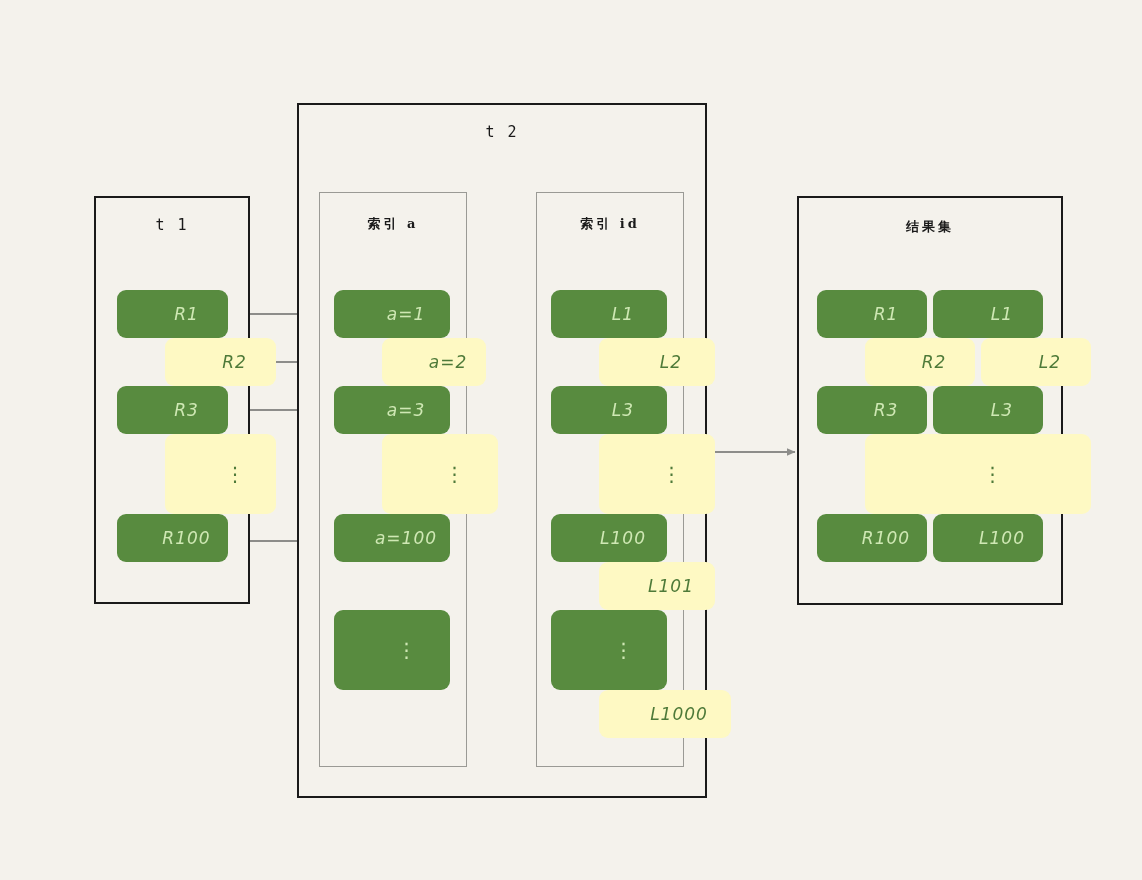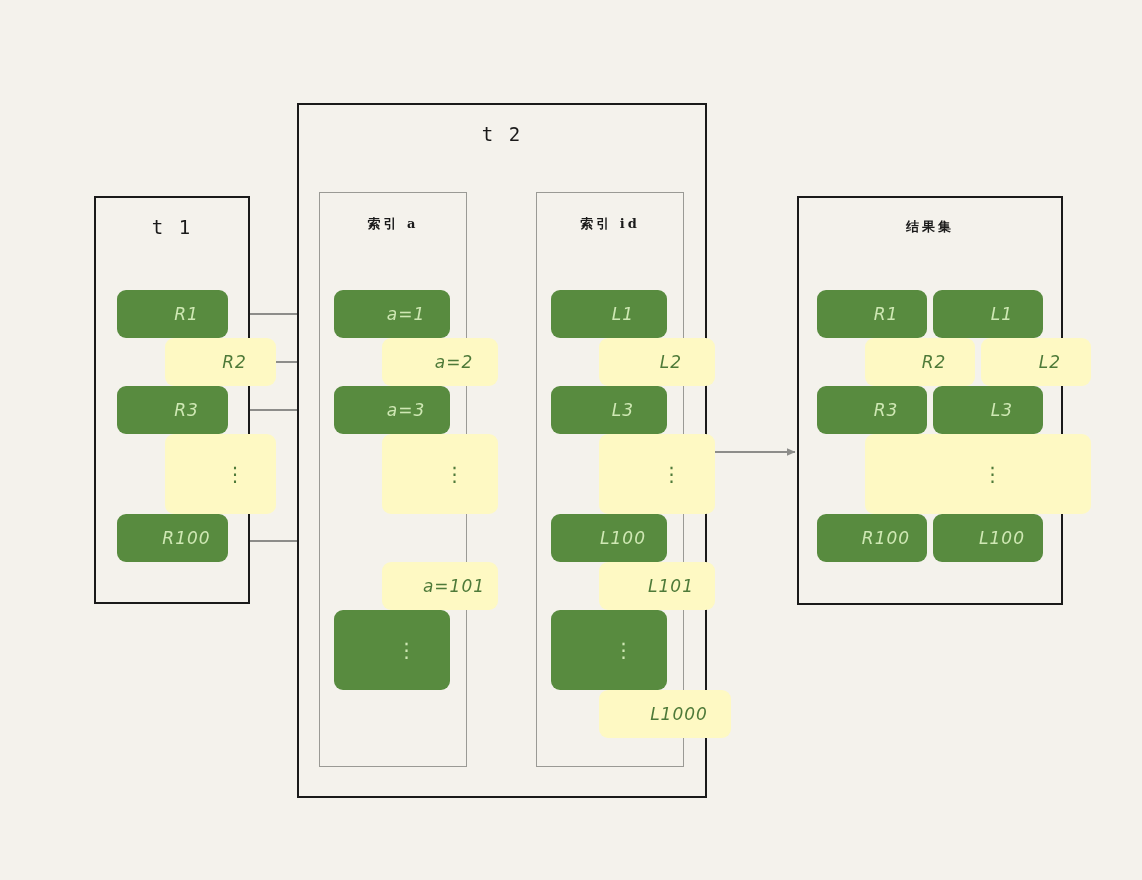--- a/index.html
+++ b/index.html
@@ -31,21 +31,21 @@
   }
   .box-title {
     position: absolute;
     width: 100%;
     text-align: center;
     color: #1a1a1a;
     letter-spacing: 2px;
   }
   .title-latin {
     font-family: "DejaVu Sans Mono", monospace;
-    font-size: 19px;
+    font-size: 15px;
   }
   .title-cjk {
     font-family: "DejaVu Serif", serif;
     font-weight: bold;
     font-size: 13px;
     letter-spacing: 3px;
   }
 
   
   .cell {
@@ -143,31 +143,31 @@
     </div>
     <div class="cell light" style="left: 117px; top: 434px; width: 111px; height: 80px;">
       <span class="dots">⋮</span>
     </div>
     <div class="cell dark" style="left: 117px; top: 514px; width: 111px; height: 48px;">
       <span>R100</span>
     </div>
     <div class="cell dark" style="left: 334px; top: 290px; width: 116px; height: 48px;">
       <span>a=1</span>
     </div>
-    <div class="cell light" style="left: 334px; top: 338px; width: 116px; height: 48px;">
+    <div class="cell light" style="left: 334px; top: 338px; width: 104px; height: 48px;">
       <span>a=2</span>
     </div>
     <div class="cell dark" style="left: 334px; top: 386px; width: 116px; height: 48px; text-align: right;">
       <span>a=3</span>
     </div>
     <div class="cell light" style="left: 334px; top: 434px; width: 116px; height: 80px;">
       <span class="dots">⋮</span>
     </div>
-    <div class="cell light" style="left: 334px; top: 562px; width: 116px; height: 48px;">
-      <span>a=101</span>
+    <div class="cell dark" style="left: 334px; top: 514px; width: 116px; height: 48px;">
+      <span>a=100</span>
     </div>
     <div class="cell dark" style="left: 334px; top: 610px; width: 116px; height: 80px;">
       <span class="dots">⋮</span>
     </div>
     <div class="cell dark" style="left: 551px; top: 290px; width: 116px; height: 48px;">
       <span>L1</span>
     </div>
     <div class="cell light" style="left: 551px; top: 338px; width: 116px; height: 48px;">
       <span>L2</span>
     </div>

